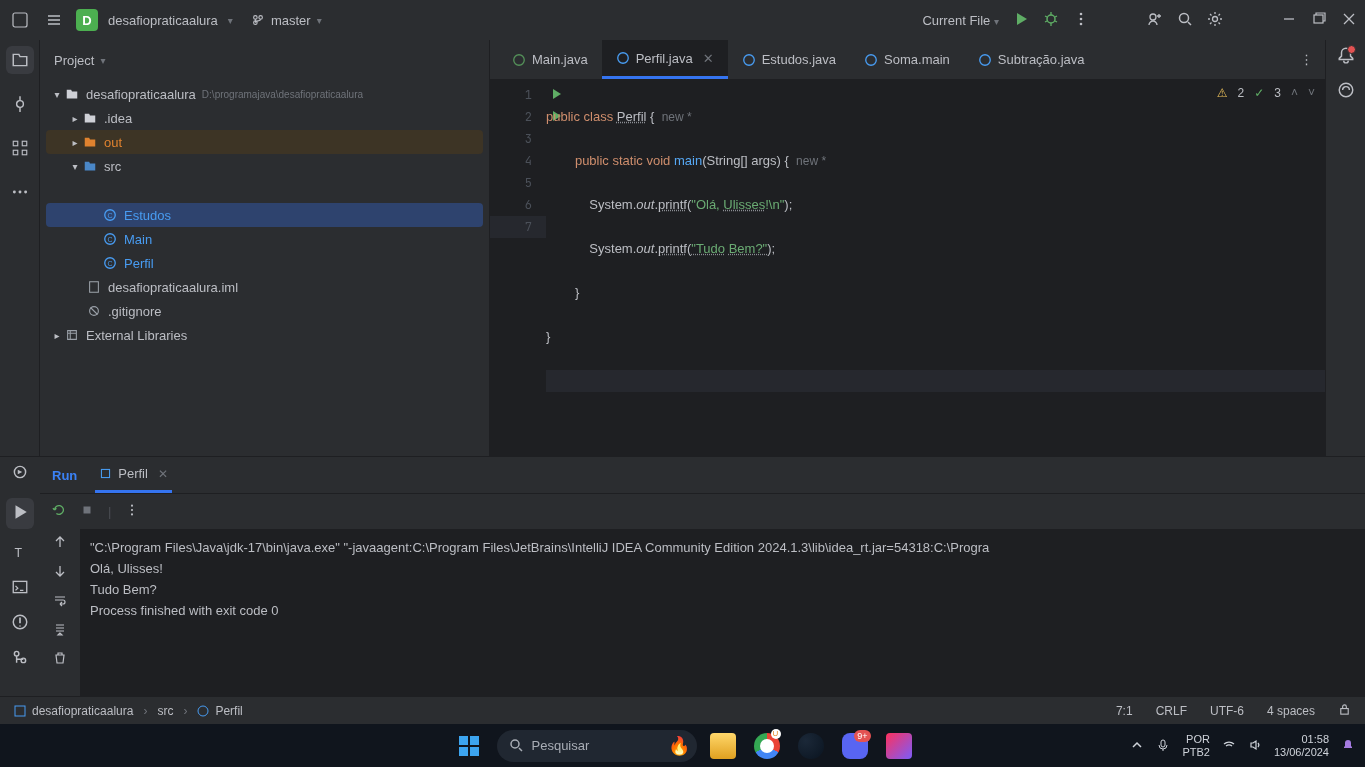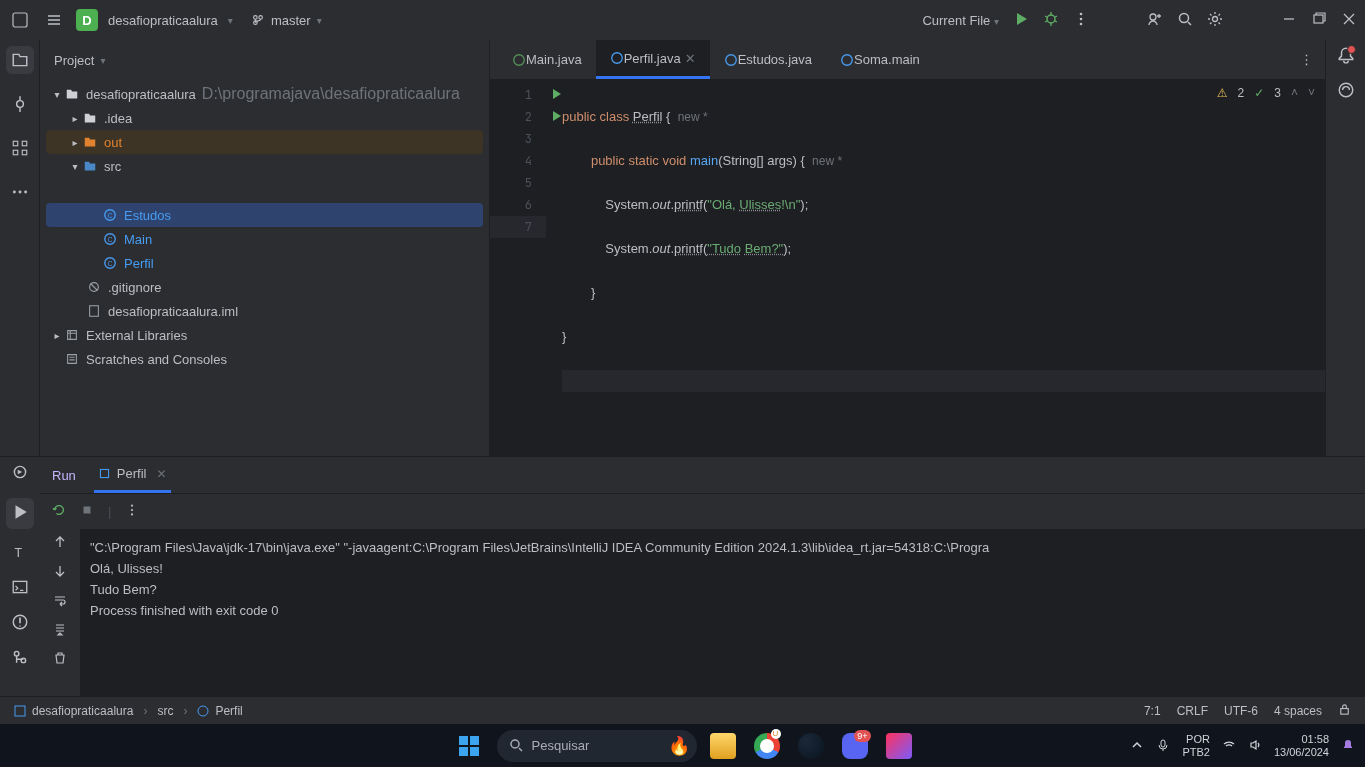--- a/index.html
+++ b/index.html
@@ -39,37 +39,37 @@
 .tree-row.out { background:#3d3425; }
 .tw { display:inline-block; width:14px; text-align:center; color:#bcbec4; font-size:10px; }
 .ficon { width:16px; height:16px; margin-right:6px; display:inline-flex; align-items:center; justify-content:center; }
 .ficon svg { width:14px; height:14px; }
 .fold svg { fill:#ced0d6; }
 .fold-o svg { fill:#e0822f; }
 .fcls { color:#489cf2; }
 .fcls svg { fill:#489cf2; }
 .lbl { color:#bcbec4; }
 .lbl.blue { color:#489cf2; }
-.lbl.mut { color:#6f737a; margin-left:6px; font-size:16px; }
+.lbl.mut { color:#6f737a; margin-left:6px; font-size:10px; }
 
 
 .editor { flex:1; display:flex; flex-direction:column; background:#1e1f22; min-width:0; }
 .tabbar { height:40px; background:#2b2d30; display:flex; align-items:center; border-bottom:1px solid #1e1f22; padding-left:8px; }
-.tab { display:flex; align-items:center; padding:0 14px; height:100%; color:#bcbec4; font-size:13px; }
+.tab { display:flex; align-items:center; gap:6px; padding:0 14px; height:100%; color:#bcbec4; font-size:13px; }
 .tab.active { border-bottom:3px solid #3574f0; background:#1e1f22; }
 .tab .cls { color:#6f737a; font-size:13px; margin-left:4px; }
 .tab svg { width:14px; height:14px; fill:#489cf2; }
 .tabbar .more { margin-left:auto; padding-right:12px; color:#bcbec4; }
 
 .code-area { flex:1; display:flex; position:relative; min-height:0; }
 .gutter { width:56px; background:#1e1f22; padding-top:4px; }
 .gline { height:22px; display:flex; align-items:center; justify-content:flex-end; padding-right:14px; color:#4b5059; font-size:12px; font-family:'JetBrains Mono','Consolas',monospace; position:relative; }
 .gline .rg { position:absolute; right:-16px; }
 .gline .rg svg { width:10px; height:10px; fill:#5fad65; }
-.code { flex:1; padding-top:4px; font-family:'JetBrains Mono','Consolas',monospace; font-size:13px; line-height:22px; white-space:pre; position:relative;margin-left:16px; }
+.code { flex:1; padding-top:4px; font-family:'JetBrains Mono','Consolas',monospace; font-size:13px; line-height:22px; white-space:pre; position:relative; }
 .code .ln { height:22px; }
 .kw { color:#cf8e6d; }
 .cls { color:#bcbec4; }
 .mth { color:#56a8f5; }
 .mthi { color:#bcbec4; font-style:italic; }
 .str { color:#6aab73; }
 .id { color:#bcbec4; }
 .inlay { color:#6f737a; font-size:12px; font-style:normal; }
 .caret-line { background:#26282e; }
 .und { text-decoration:underline dotted #8a8d93; }
@@ -85,39 +85,39 @@
 .notif-dot { position:relative; }
 .notif-dot::after { content:''; position:absolute; top:-1px; right:-1px; width:7px; height:7px; background:#e35252; border-radius:50%; border:1px solid #2b2d30; }
 
 
 .runpanel { height:240px; display:flex; border-top:1px solid #1e1f22; }
 .runpanel .leftrail2 { width:40px; background:#2b2d30; display:flex; flex-direction:column; align-items:center; padding-top:6px; gap:14px; }
 .runpanel .leftrail2 svg { width:18px; height:18px; fill:#bcbec4; }
 .runpanel .leftrail2 .active { background:#393b40; border-radius:6px; padding:5px; }
 .runbody { flex:1; display:flex; flex-direction:column; background:#2b2d30; }
 .runtabs { height:36px; display:flex; align-items:center; padding-left:12px; gap:18px; }
-.runtab { color:#c4b5fd; font-size:13px; }
+.runtab { color:#3b82f6; font-size:13px;font-weight:bold; }
 .runtab2 { display:flex; align-items:center; gap:6px; border-bottom:3px solid #3574f0; height:100%; padding:0 4px; }
 .runtab2 svg { width:13px; height:13px; fill:#489cf2; }
 .runtab2 .x { color:#6f737a; font-size:12px; margin-left:4px; }
 .runtool { height:36px; display:flex; align-items:center; padding-left:12px; gap:14px; background:#2b2d30; border-top:1px solid #1e1f22; }
 .runtool svg { width:14px; height:14px; fill:#bcbec4; }
 .runtool .rerun svg { fill:#5fad65; }
 .runtool .stop svg { fill:#6f737a; }
 .runout-wrap { flex:1; display:flex; background:#1e1f22; }
 .runout-side { width:40px; background:#2b2d30; display:flex; flex-direction:column; align-items:center; padding-top:6px; gap:12px; }
 .runout-side svg { width:14px; height:14px; fill:#bcbec4; }
 .runout { flex:1; padding:8px 10px; font-family:'JetBrains Mono','Consolas',monospace; font-size:13px; line-height:21px; color:#bcbec4; white-space:pre; overflow:hidden; }
 
 
 .footer { height:28px; background:#2b2d30; display:flex; align-items:center; padding:0 14px; font-size:12px; color:#bcbec4; border-top:1px solid #1e1f22; }
 .footer .bc { display:flex; align-items:center; gap:6px; }
 .footer .bc svg { width:12px; height:12px; fill:#489cf2; }
 .footer .sep { color:#6f737a; margin:0 4px; }
-.footer .right { margin-left:auto; display:flex; align-items:center; gap:16px; }
+.footer .right { margin-left:auto; display:flex; align-items:center; gap:23px; }
 .footer .right svg { width:13px; height:13px; fill:#bcbec4; }
 
 
 .taskbar { position:absolute; left:0; right:0; bottom:0; height:43px; background:#10151d; display:flex; align-items:center; }
 .taskbar-center { margin:0 auto; display:flex; align-items:center; gap:8px; }
 .win-btn { width:40px; height:40px; display:flex; align-items:center; justify-content:center; }
 .win-btn svg { width:22px; height:22px; }
 .search-box { width:200px; height:32px; background:#202731; border-radius:16px; display:flex; align-items:center; padding:0 12px; gap:8px; color:#a8adb5; font-size:13px; position:relative; overflow:hidden; }
 .search-box svg { width:15px; height:15px; fill:#a8adb5; }
 .search-box .flame { position:absolute; right:6px; font-size:18px; }
@@ -295,50 +295,42 @@
               <svg viewBox="0 0 16 16">
                 <circle cx="8" cy="8" r="6" fill="none" stroke="#489cf2" stroke-width="1.5"></circle>
                 <text x="8" y="11" text-anchor="middle" font-size="8" fill="#489cf2">C</text>
               </svg>
             </span>
           <span class="lbl blue">Perfil</span>
         </div>
         <div class="tree-row" style="padding-left:40px;">
           <span class="ficon">
               <svg viewBox="0 0 16 16">
+                <rect x="3" y="2" width="10" height="12" fill="none" stroke="#9aa0a8" stroke-width="1.2"></rect>
+              </svg>
+            </span>
+          <span class="lbl">desafiopraticaalura.iml</span>
+        </div>
+        <div class="tree-row" style="padding-left:40px;">
+          <span class="ficon">
+              <svg viewBox="0 0 16 16">
                 <circle cx="8" cy="8" r="5" fill="none" stroke="#9aa0a8" stroke-width="1.3"></circle>
                 <path d="M4 4l8 8" stroke="#9aa0a8" stroke-width="1.3"></path>
               </svg>
             </span>
           <span class="lbl">.gitignore</span>
-        </div>
-        <div class="tree-row" style="padding-left:40px;">
-          <span class="ficon">
-              <svg viewBox="0 0 16 16">
-                <rect x="3" y="2" width="10" height="12" fill="none" stroke="#9aa0a8" stroke-width="1.2"></rect>
-              </svg>
-            </span>
-          <span class="lbl">desafiopraticaalura.iml</span>
         </div>
         <div class="tree-row" style="padding-left:4px;">
           <span class="tw">▸</span>
             <span class="ficon">
               <svg viewBox="0 0 16 16">
                 <path d="M3 3h10v10H3zM3 6h10M6 3v10" stroke="#9aa0a8" fill="none" stroke-width="1.2"></path>
               </svg>
             </span>
           <span class="lbl">External Libraries</span>
-        </div>
-        <div class="tree-row" style="padding-left:18px;">
-          <span class="ficon">
-              <svg viewBox="0 0 16 16">
-                <path d="M3 3h10v10H3zM5 6h6M5 9h6" stroke="#9aa0a8" fill="none" stroke-width="1.2"></path>
-              </svg>
-            </span>
-          <span class="lbl">Scratches and Consoles</span>
         </div>
       </div>
     </div>
 
     <div class="editor">
       <div class="tabbar">
         <div class="tab">
             <svg viewBox="0 0 16 16">
               <circle cx="8" cy="8" r="6" fill="none" stroke="#549159" stroke-width="1.5"></circle>
             </svg>
@@ -356,20 +348,26 @@
               <circle cx="8" cy="8" r="6" fill="none" stroke="#489cf2" stroke-width="1.5"></circle>
             </svg>
             <span>Estudos.java</span>
           </div>
         <div class="tab">
             <svg viewBox="0 0 16 16">
               <circle cx="8" cy="8" r="6" fill="none" stroke="#489cf2" stroke-width="1.5"></circle>
             </svg>
             <span>Soma.main</span>
           </div>
+        <div class="tab">
+            <svg viewBox="0 0 16 16">
+              <circle cx="8" cy="8" r="6" fill="none" stroke="#489cf2" stroke-width="1.5"></circle>
+            </svg>
+            <span>Subtração.java</span>
+          </div>
         <span class="more">⋮</span>
       </div>
       <div class="code-area">
         <div class="gutter">
           <div class="gline">1<span class="rg"><svg viewBox="0 0 10 10">
                   <path d="M1 0l8 5-8 5z"></path>
                 </svg></span></div>
           <div class="gline">2<span class="rg"><svg viewBox="0 0 10 10">
                   <path d="M1 0l8 5-8 5z"></path>
                 </svg></span></div>

